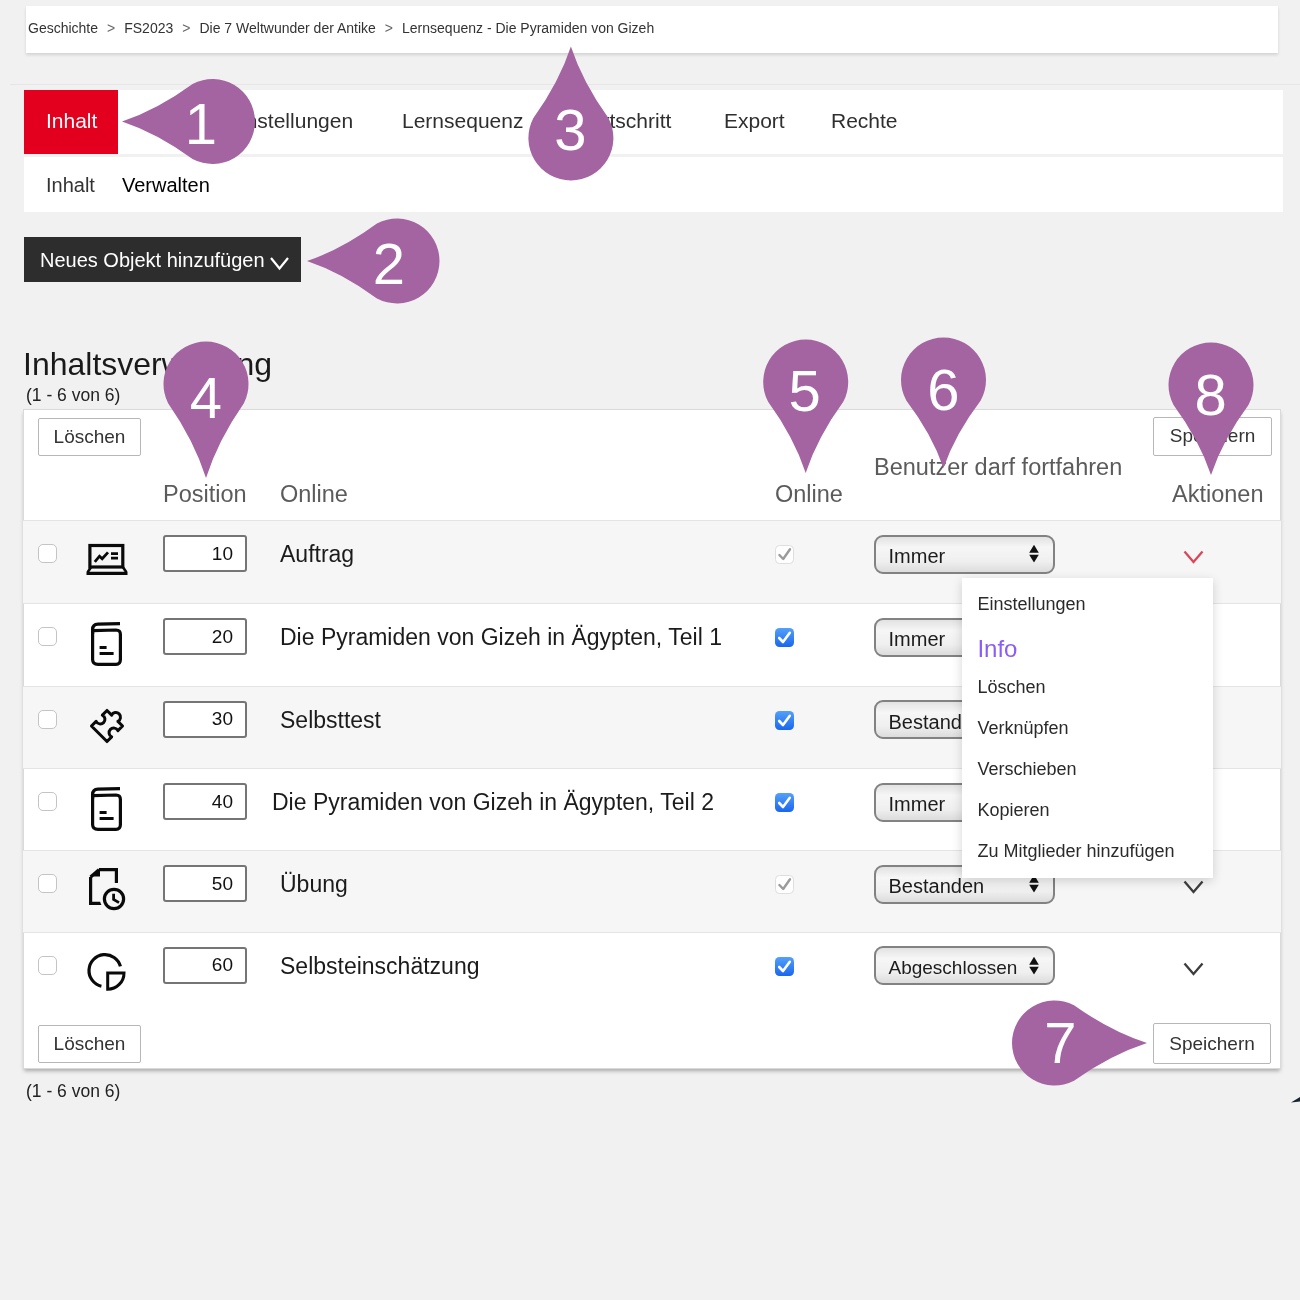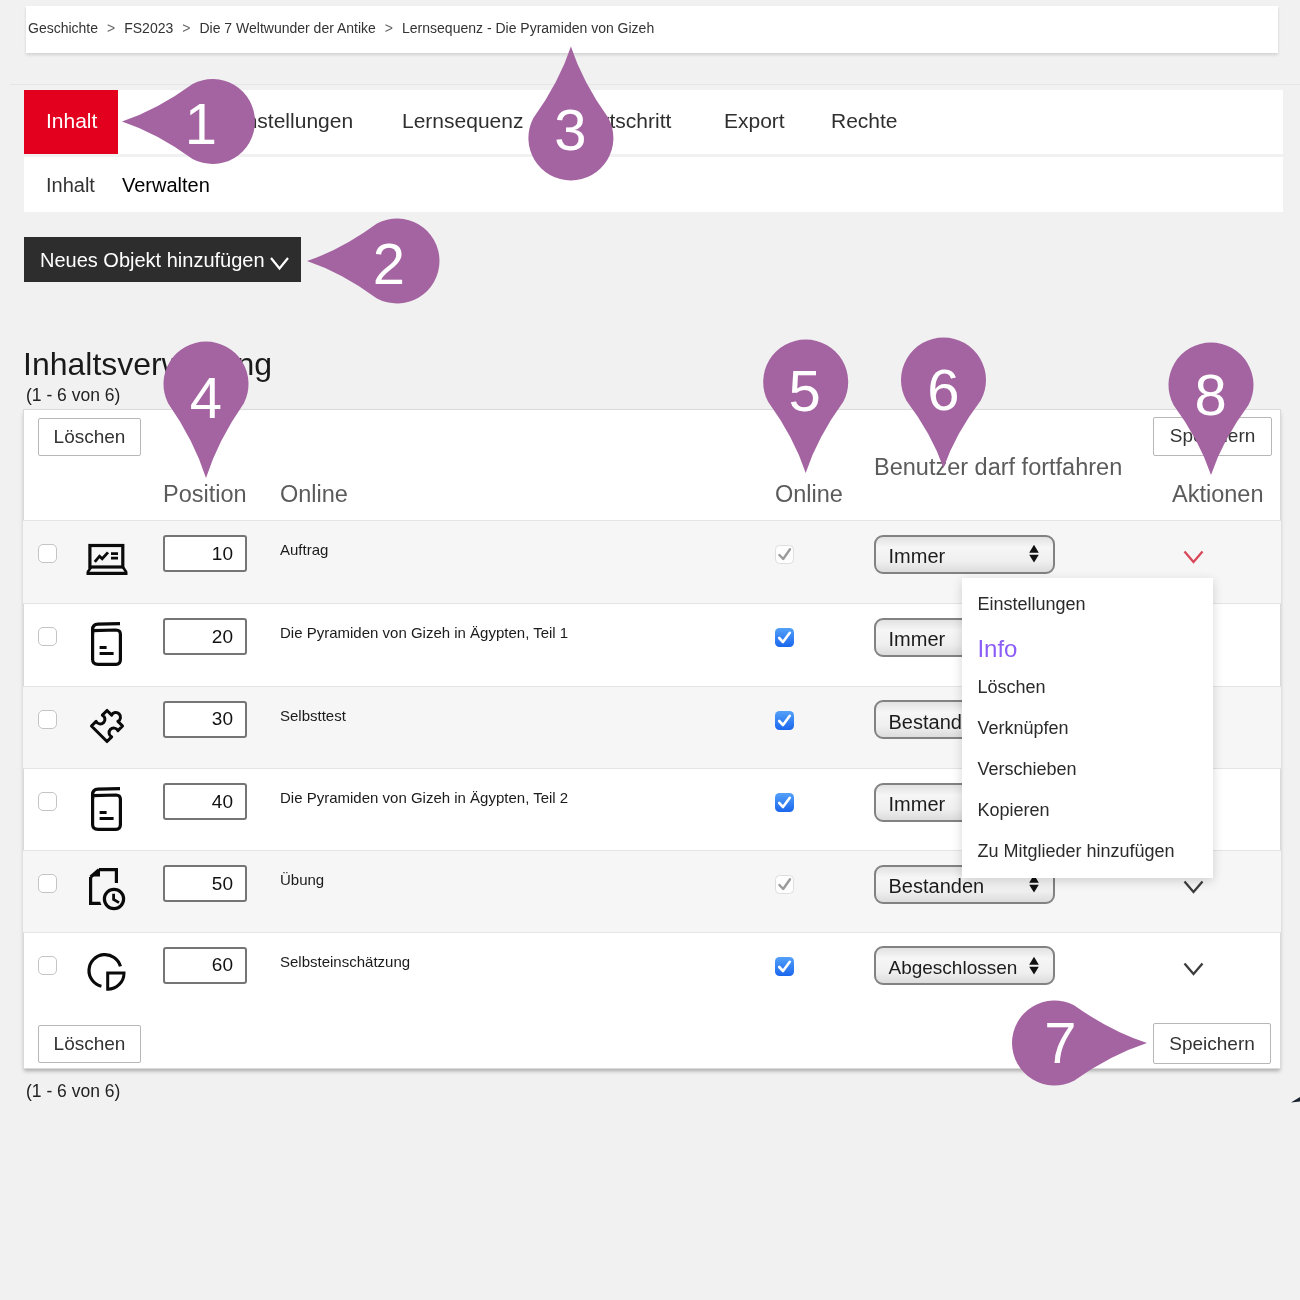--- a/index.html
+++ b/index.html
@@ -1,20 +1,20 @@
 <!DOCTYPE html>
 <html><head>
 <meta charset="utf-8">
 <style>
   html,body{margin:0;padding:0;}
   body{width:1300px;height:1300px;position:relative;background:#f1f1f1;font-family:"Liberation Sans",sans-serif;overflow:hidden;}
   .abs{position:absolute;line-height:1;white-space:nowrap;}
   .btn{position:absolute;background:#fff;border:1px solid #b7b7b7;border-radius:2px;display:flex;align-items:center;justify-content:center;font-size:19px;color:#333;}
   .hdr{position:absolute;font-size:23.5px;color:#5b5b5b;}
-  .title{position:absolute;font-size:15px;color:#1b1b1b;}
+  .title{position:absolute;font-size:23px;color:#1b1b1b;}
   .cb{position:absolute;width:19px;height:19px;background:#fff;border:1.4px solid #c4c4c4;border-radius:5px;box-sizing:border-box;}
   .posin{position:absolute;width:84px;height:37px;background:#fff;border:2px solid #757575;border-radius:3px;box-sizing:border-box;display:flex;align-items:center;justify-content:flex-end;padding-right:12px;font-size:19px;color:#111;}
   .sel{position:absolute;width:181px;height:39px;border:2px solid #828282;border-radius:9px;box-sizing:border-box;background:linear-gradient(#e2e2e2,#f6f6f6 30%,#efefef 70%,#dcdcdc);display:flex;align-items:center;padding-left:13px;padding-top:5px;font-size:20px;color:#1c1c1c;}
   .selarr{position:absolute;right:14px;top:50%;transform:translateY(-52%);}
   .ccb{position:absolute;width:19px;height:19px;border-radius:4.5px;box-sizing:border-box;}
   .ccb.blue{background:linear-gradient(#53a1f9,#1a66ee);}
   .ccb.gray{background:#fefefe;border:1.4px solid #dedede;}
   .rowline{position:absolute;left:0;width:1258px;height:1px;background:#e4e4e4;}
   .zebra{position:absolute;left:0;width:1258px;background:#f6f6f6;}
 </style>
@@ -128,21 +128,21 @@
 
 <div class="cb" style="left:38px;top:792.0px;"></div>
 <svg class="abs" style="left:89px;top:786.0px;" width="36" height="46" viewBox="0 0 36 46">
 <g fill="none" stroke="#0a0a0a" stroke-width="3.2">
 <path d="M3.6,13 L3.6,8.6 Q3.6,3.4 9,3.2 L31,2.6"></path>
 <path d="M3.6,10.6 L3.6,38.6 Q3.6,43.4 9,43.4 L27,43.4 Q31.4,43.4 31.4,38.6 L31.4,13.4 Q31.4,9 27,9 L3.8,9.6"></path>
 <path d="M10.6,26.6 H17.6 M10.6,32.6 H24.6" stroke-width="3"></path>
 </g>
   </svg>
 <div class="posin" style="left:163px;top:783.0px;">40</div>
-<div class="title" style="left:280px;top:789.0px;text-align:center;">Die Pyramiden von Gizeh in Ägypten, Teil 2</div>
+<div class="title" style="left:272px;top:789.0px;text-align:center;">Die Pyramiden von Gizeh in Ägypten, Teil 2</div>
 <div class="ccb blue" style="left:774.5px;top:793.0px;"><svg width="19" height="19" viewBox="0 0 19 19">
       <path d="M4.2,10 L8,14 L14.8,4.8" fill="none" stroke="#fff" stroke-width="2.6" stroke-linecap="round" stroke-linejoin="round"></path>
     </svg></div>
 <div class="sel" style="left:873.5px;top:782.5px;">Immer<svg class="selarr" width="10" height="18" viewBox="0 0 10 18">
       <polygon points="5,0.2 9.8,8 0.2,8" fill="#111"></polygon>
       <polygon points="5,17.8 9.8,10.2 0.2,10.2" fill="#111"></polygon>
     </svg></div>
 
 <div class="cb" style="left:38px;top:874.0px;"></div>
 <svg class="abs" style="left:86px;top:866.0px;" width="44" height="48" viewBox="0 0 44 48">

